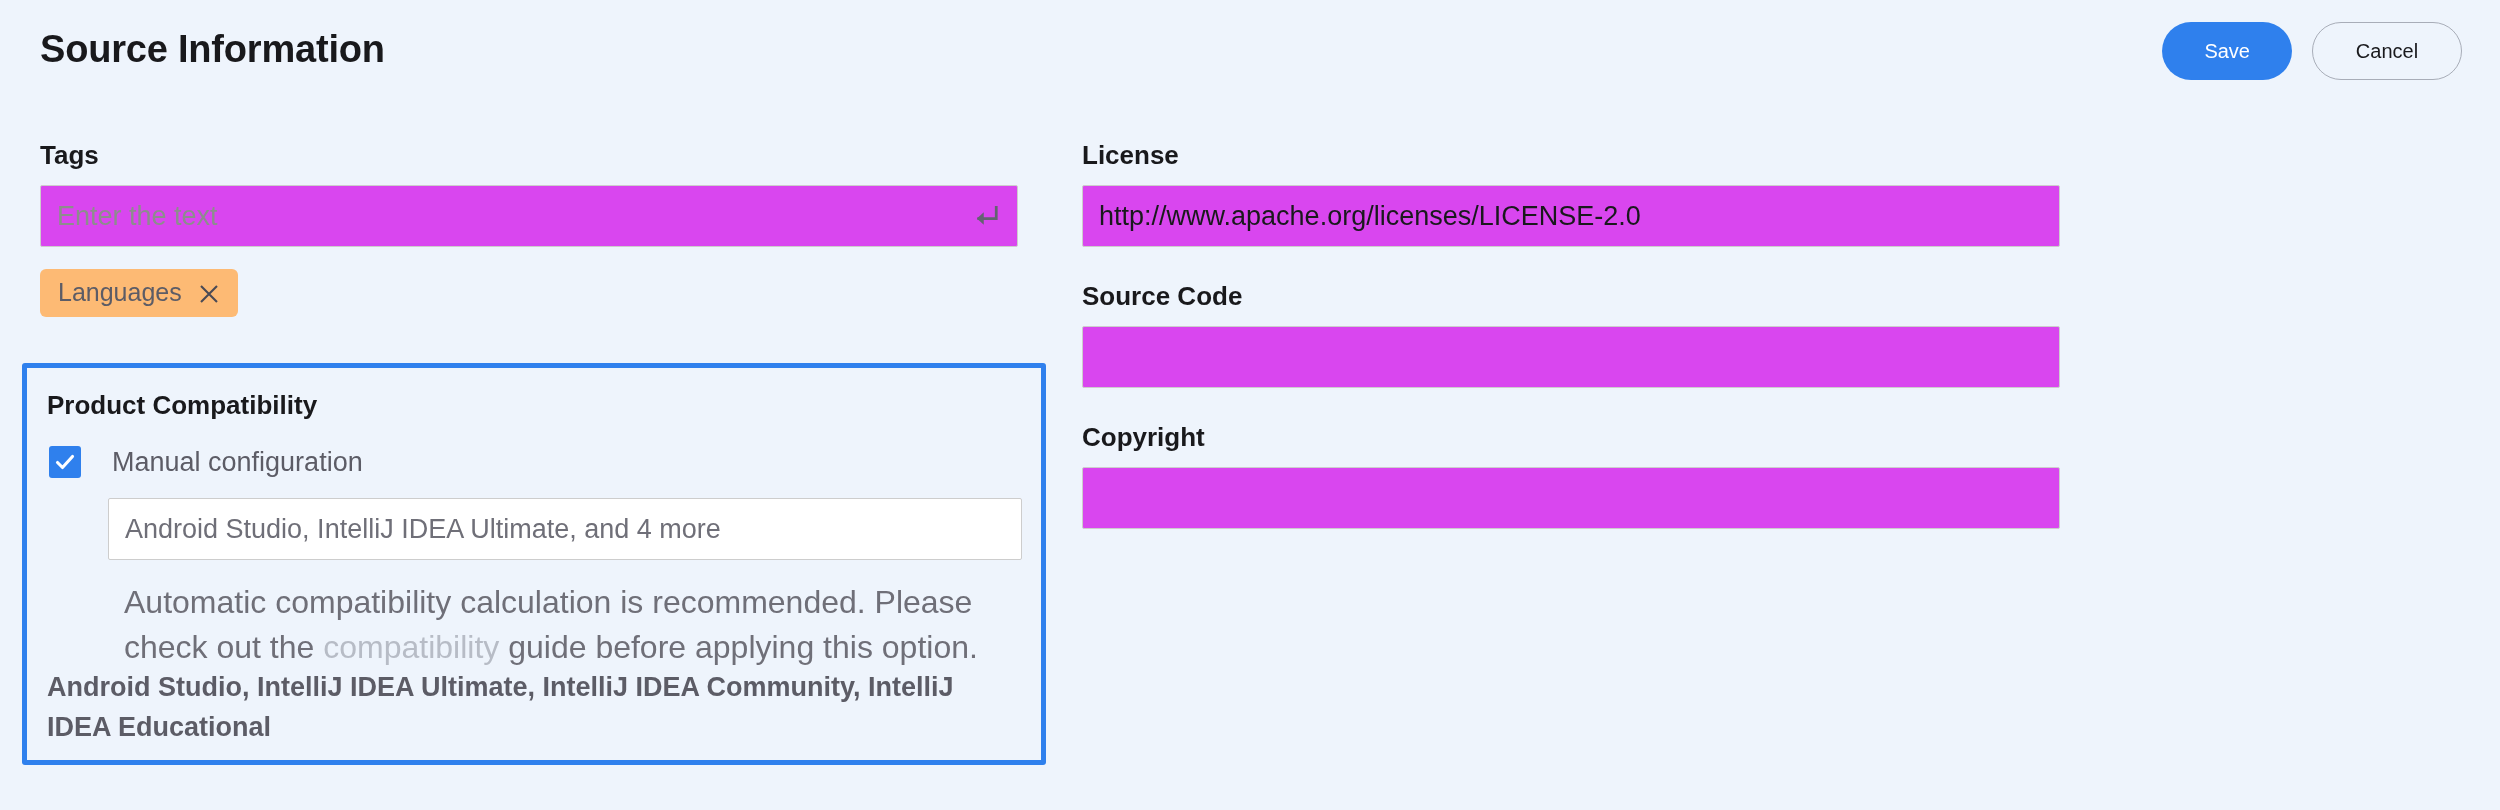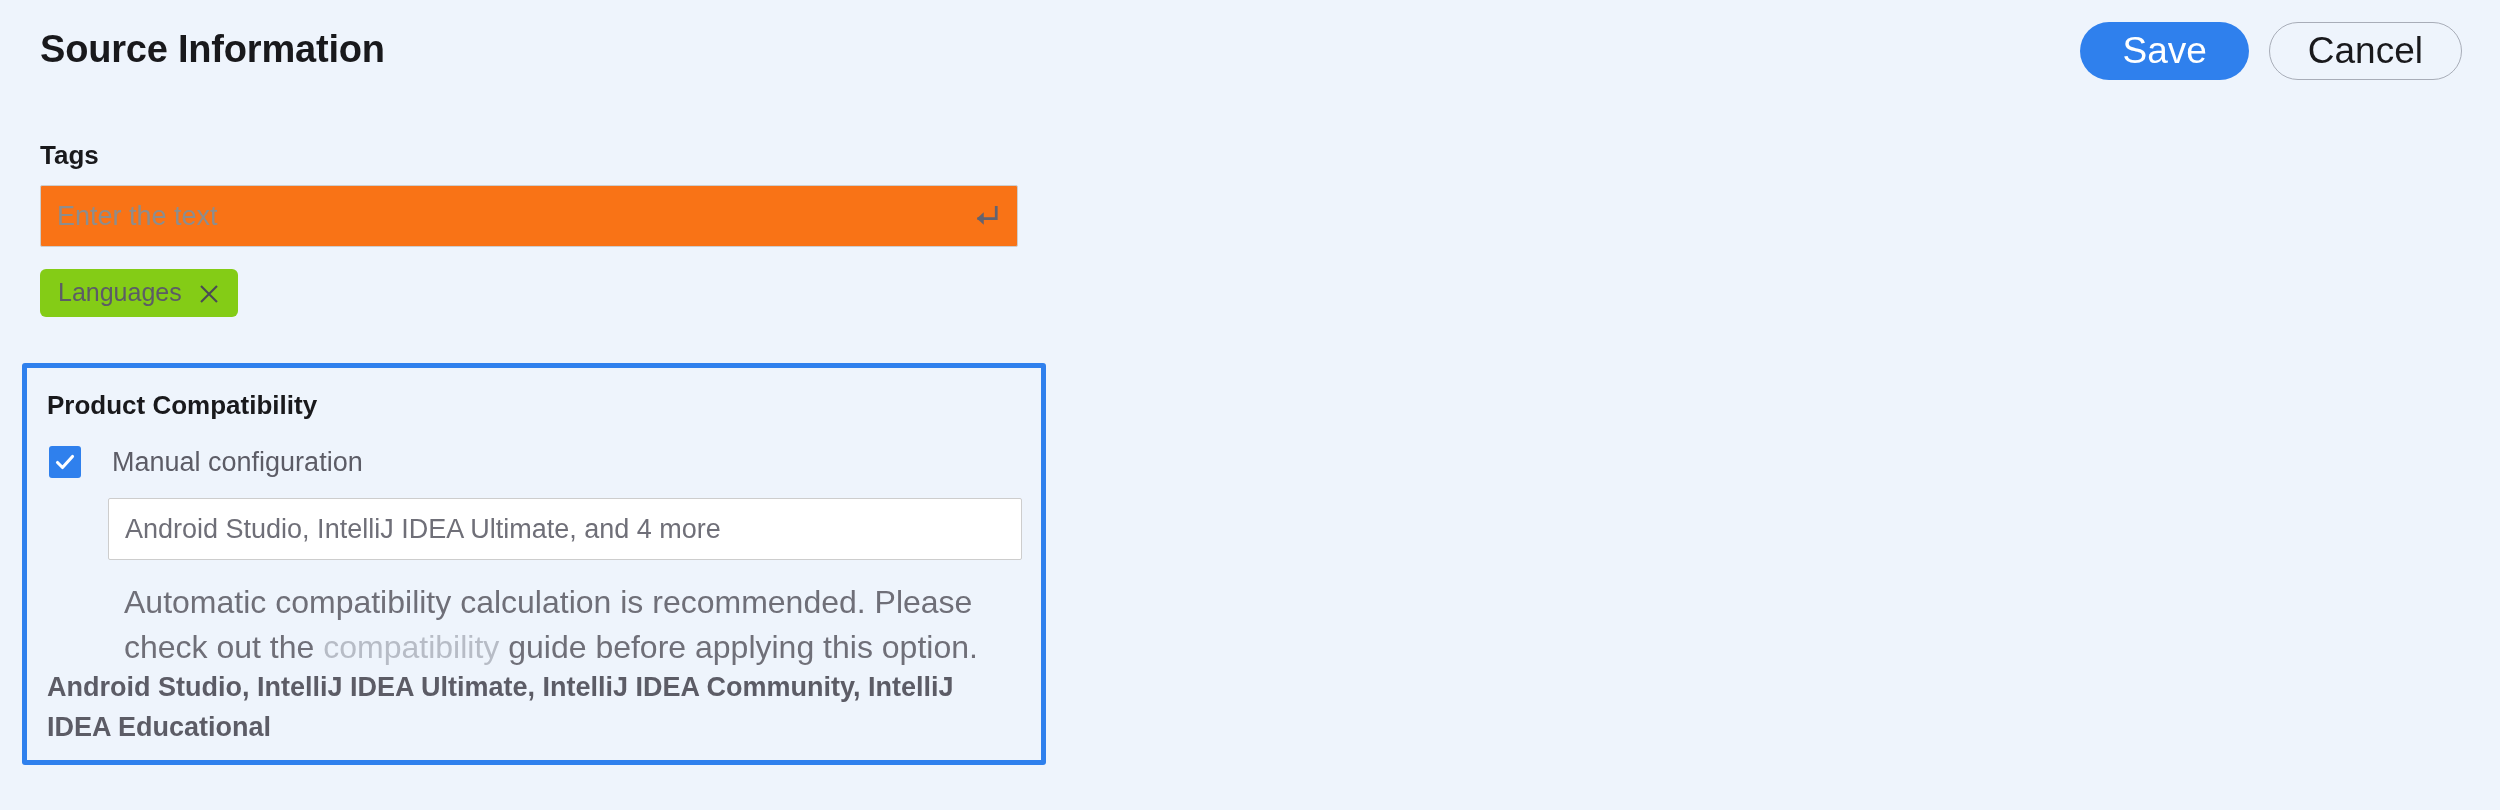--- a/index.html
+++ b/index.html
@@ -42,21 +42,21 @@
     right: 38px;
     top: 22px;
     display: flex;
     align-items: center;
     gap: 20px;
   }
 
   .btn {
     height: 58px;
     border-radius: 29px;
-    font-size: 37px;
+    font-size: 20px;
     font-family: "Liberation Sans", sans-serif;
     display: inline-flex;
     align-items: center;
     justify-content: center;
     cursor: pointer;
     white-space: nowrap;
   }
 
   .btn-save {
     background: #2f80ed;
@@ -93,21 +93,21 @@
     font-size: 26px;
     font-weight: bold;
     color: #19191c;
     margin-bottom: 14px;
     display: block;
   }
 
   .text-input {
     width: 100%;
     height: 62px;
-    background: #f97316;
+    background: #d946ef;
     border: 1px solid #cdcdcd;
     border-radius: 2px;
     font-size: 27px;
     font-family: "Liberation Sans", sans-serif;
     color: #19191c;
     padding: 0 16px;
     outline: none;
     display: block;
   }
 
@@ -134,21 +134,21 @@
     margin-top: 22px;
     display: flex;
     gap: 12px;
     flex-wrap: wrap;
   }
 
   .tag-chip {
     display: inline-flex;
     align-items: center;
     gap: 16px;
-    background: #84cc16;
+    background: #fdba74;
     border-radius: 6px;
     padding: 9px 18px 10px 18px;
     font-size: 25px;
     color: #5c5c66;
     cursor: default;
   }
 
   .tag-chip-close {
     width: 22px;
     height: 22px;
@@ -314,14 +314,32 @@
 
     <div class="compat-select">Android Studio, IntelliJ IDEA Ultimate, and 4 more</div>
 
     <div class="compat-help">
       <span>Automatic compatibility calculation is recommended. Please check out the </span><a class="compat-help-link">compatibility</a><span> guide before applying this option.</span>
     </div>
 
     <div class="compat-products">Android Studio, IntelliJ IDEA Ultimate, IntelliJ IDEA Community, IntelliJ IDEA Educational</div>
   </div>
 
+  <div class="col-right">
+
+    <div class="field-block">
+      <label class="field-label">License</label>
+      <input class="text-input" type="text" value="http://www.apache.org/licenses/LICENSE-2.0" style="">
+    </div>
+
+    <div class="field-block">
+      <label class="field-label">Source Code</label>
+      <input class="text-input" type="text" value="" style="">
+    </div>
+
+    <div class="field-block">
+      <label class="field-label">Copyright</label>
+      <input class="text-input" type="text" value="" style="">
+    </div>
+
+  </div>
 
 </div>
 
 </body></html>

